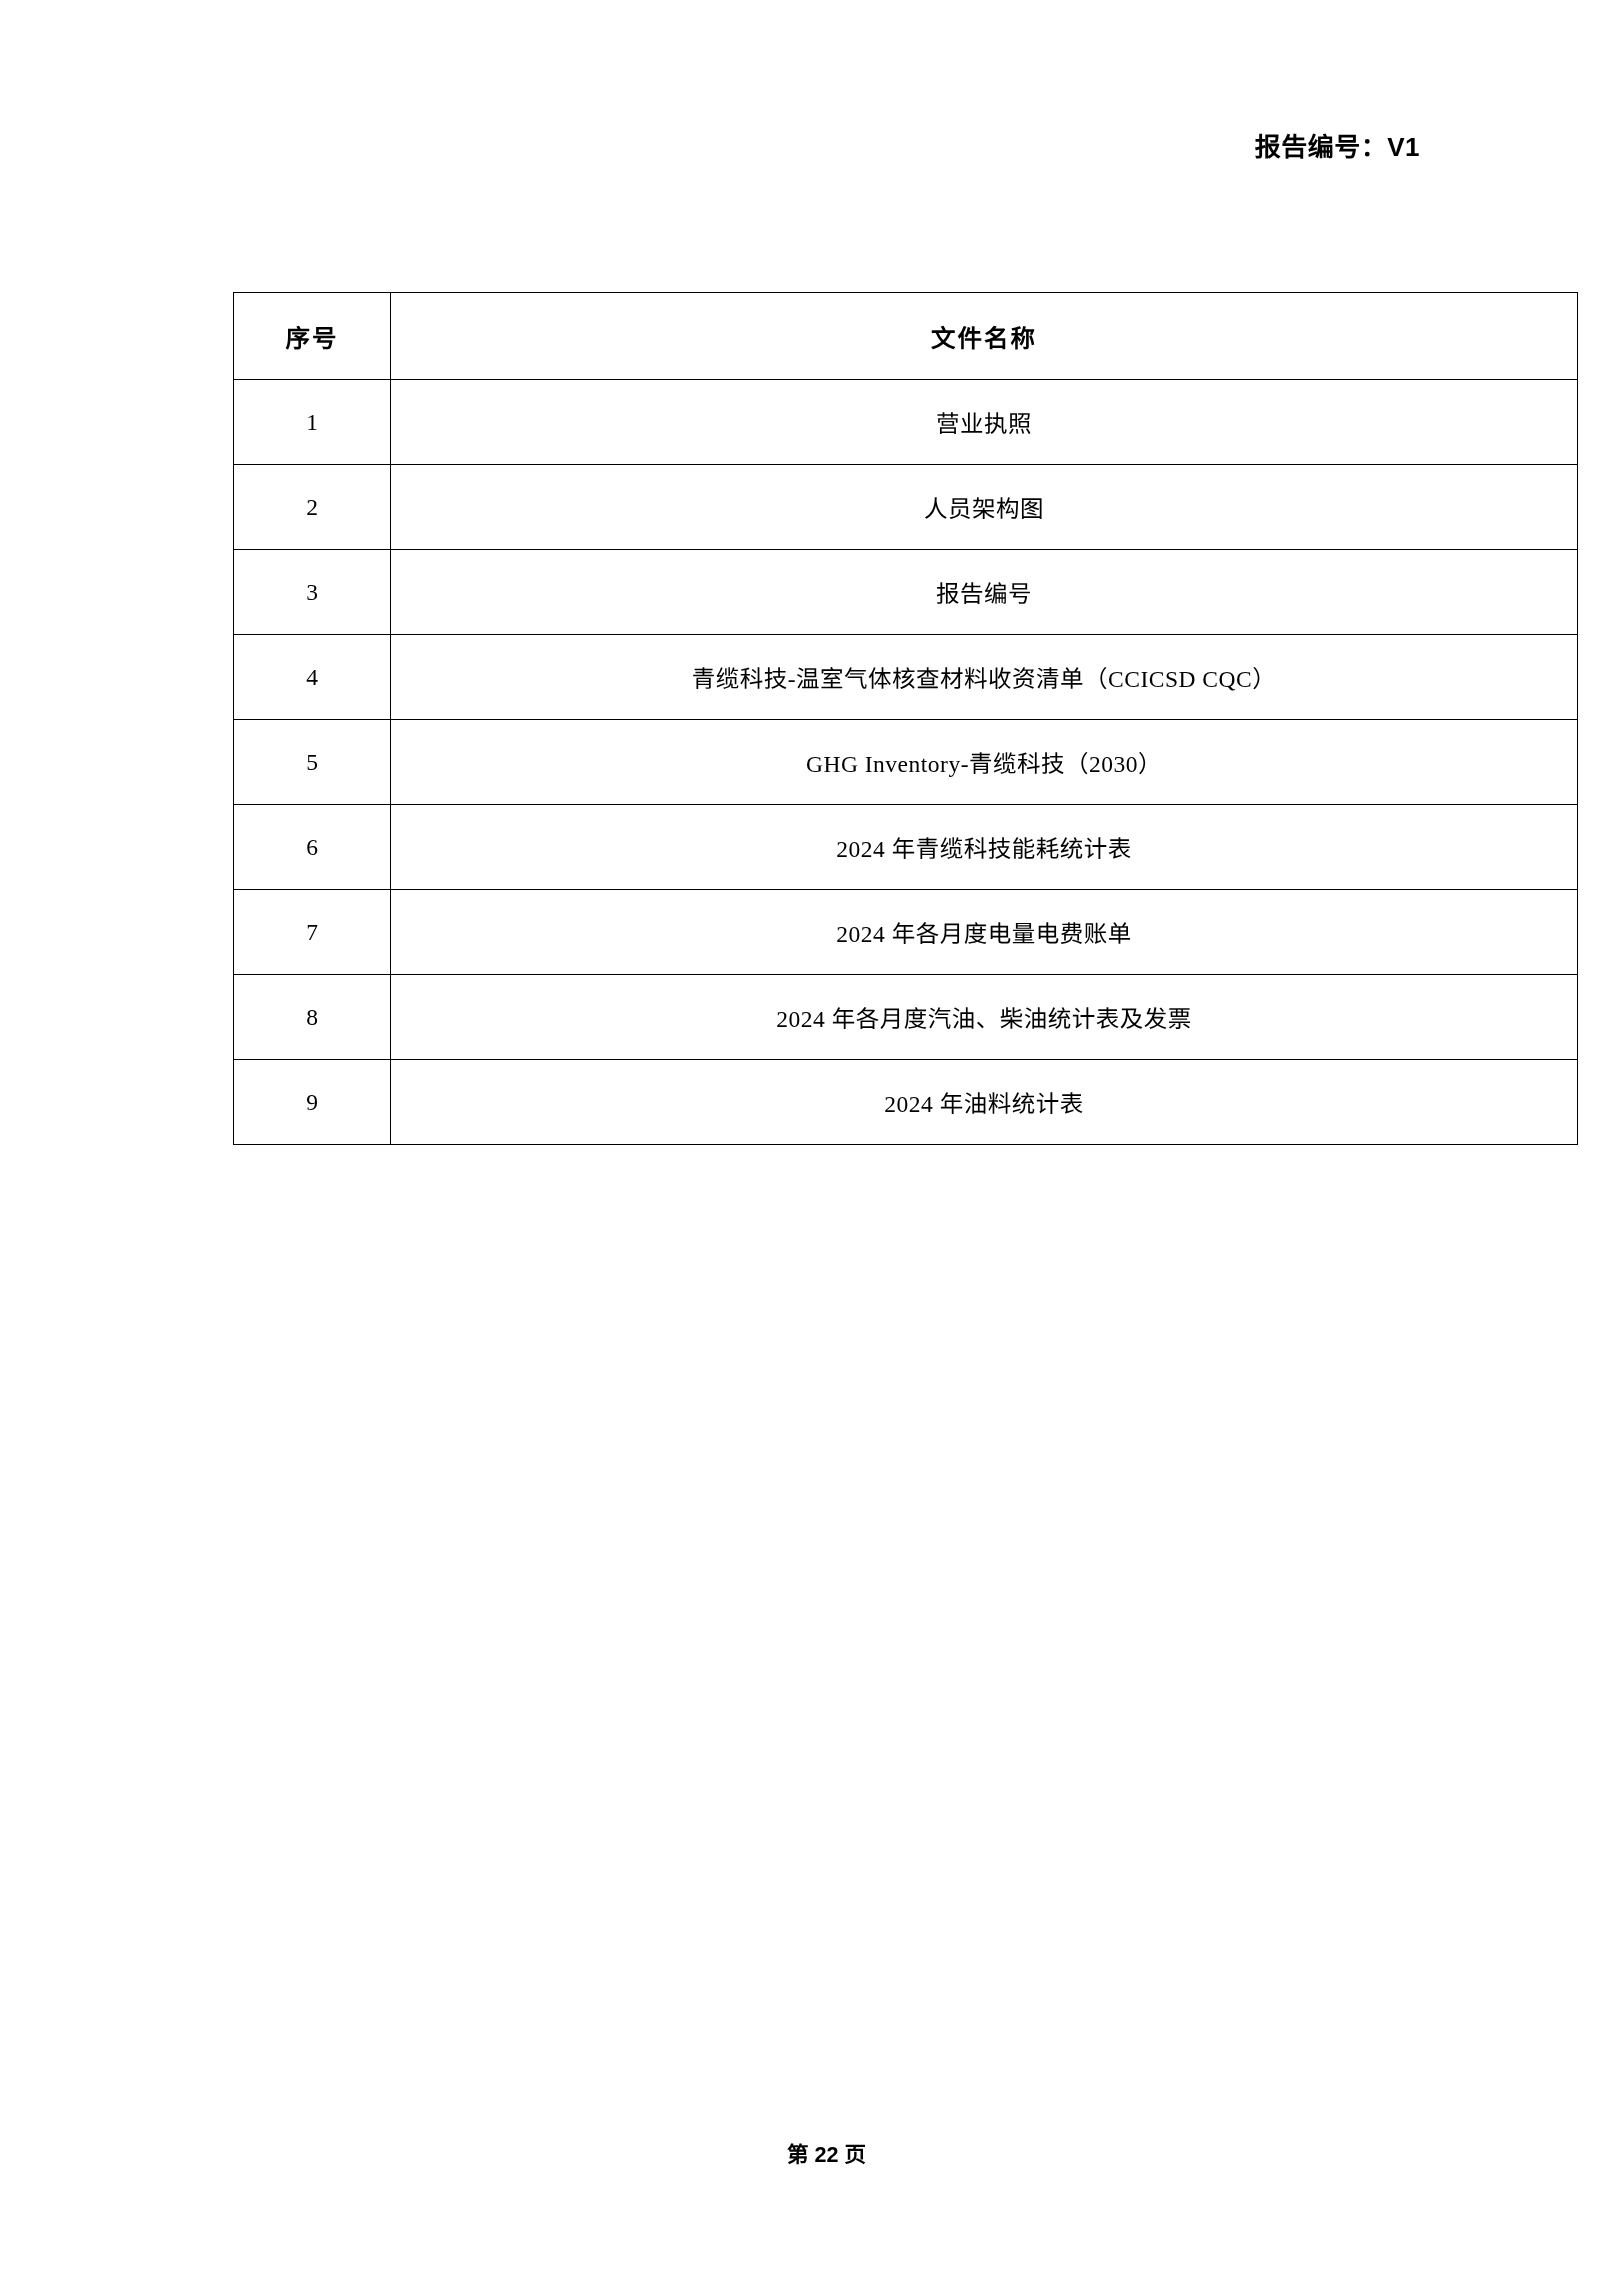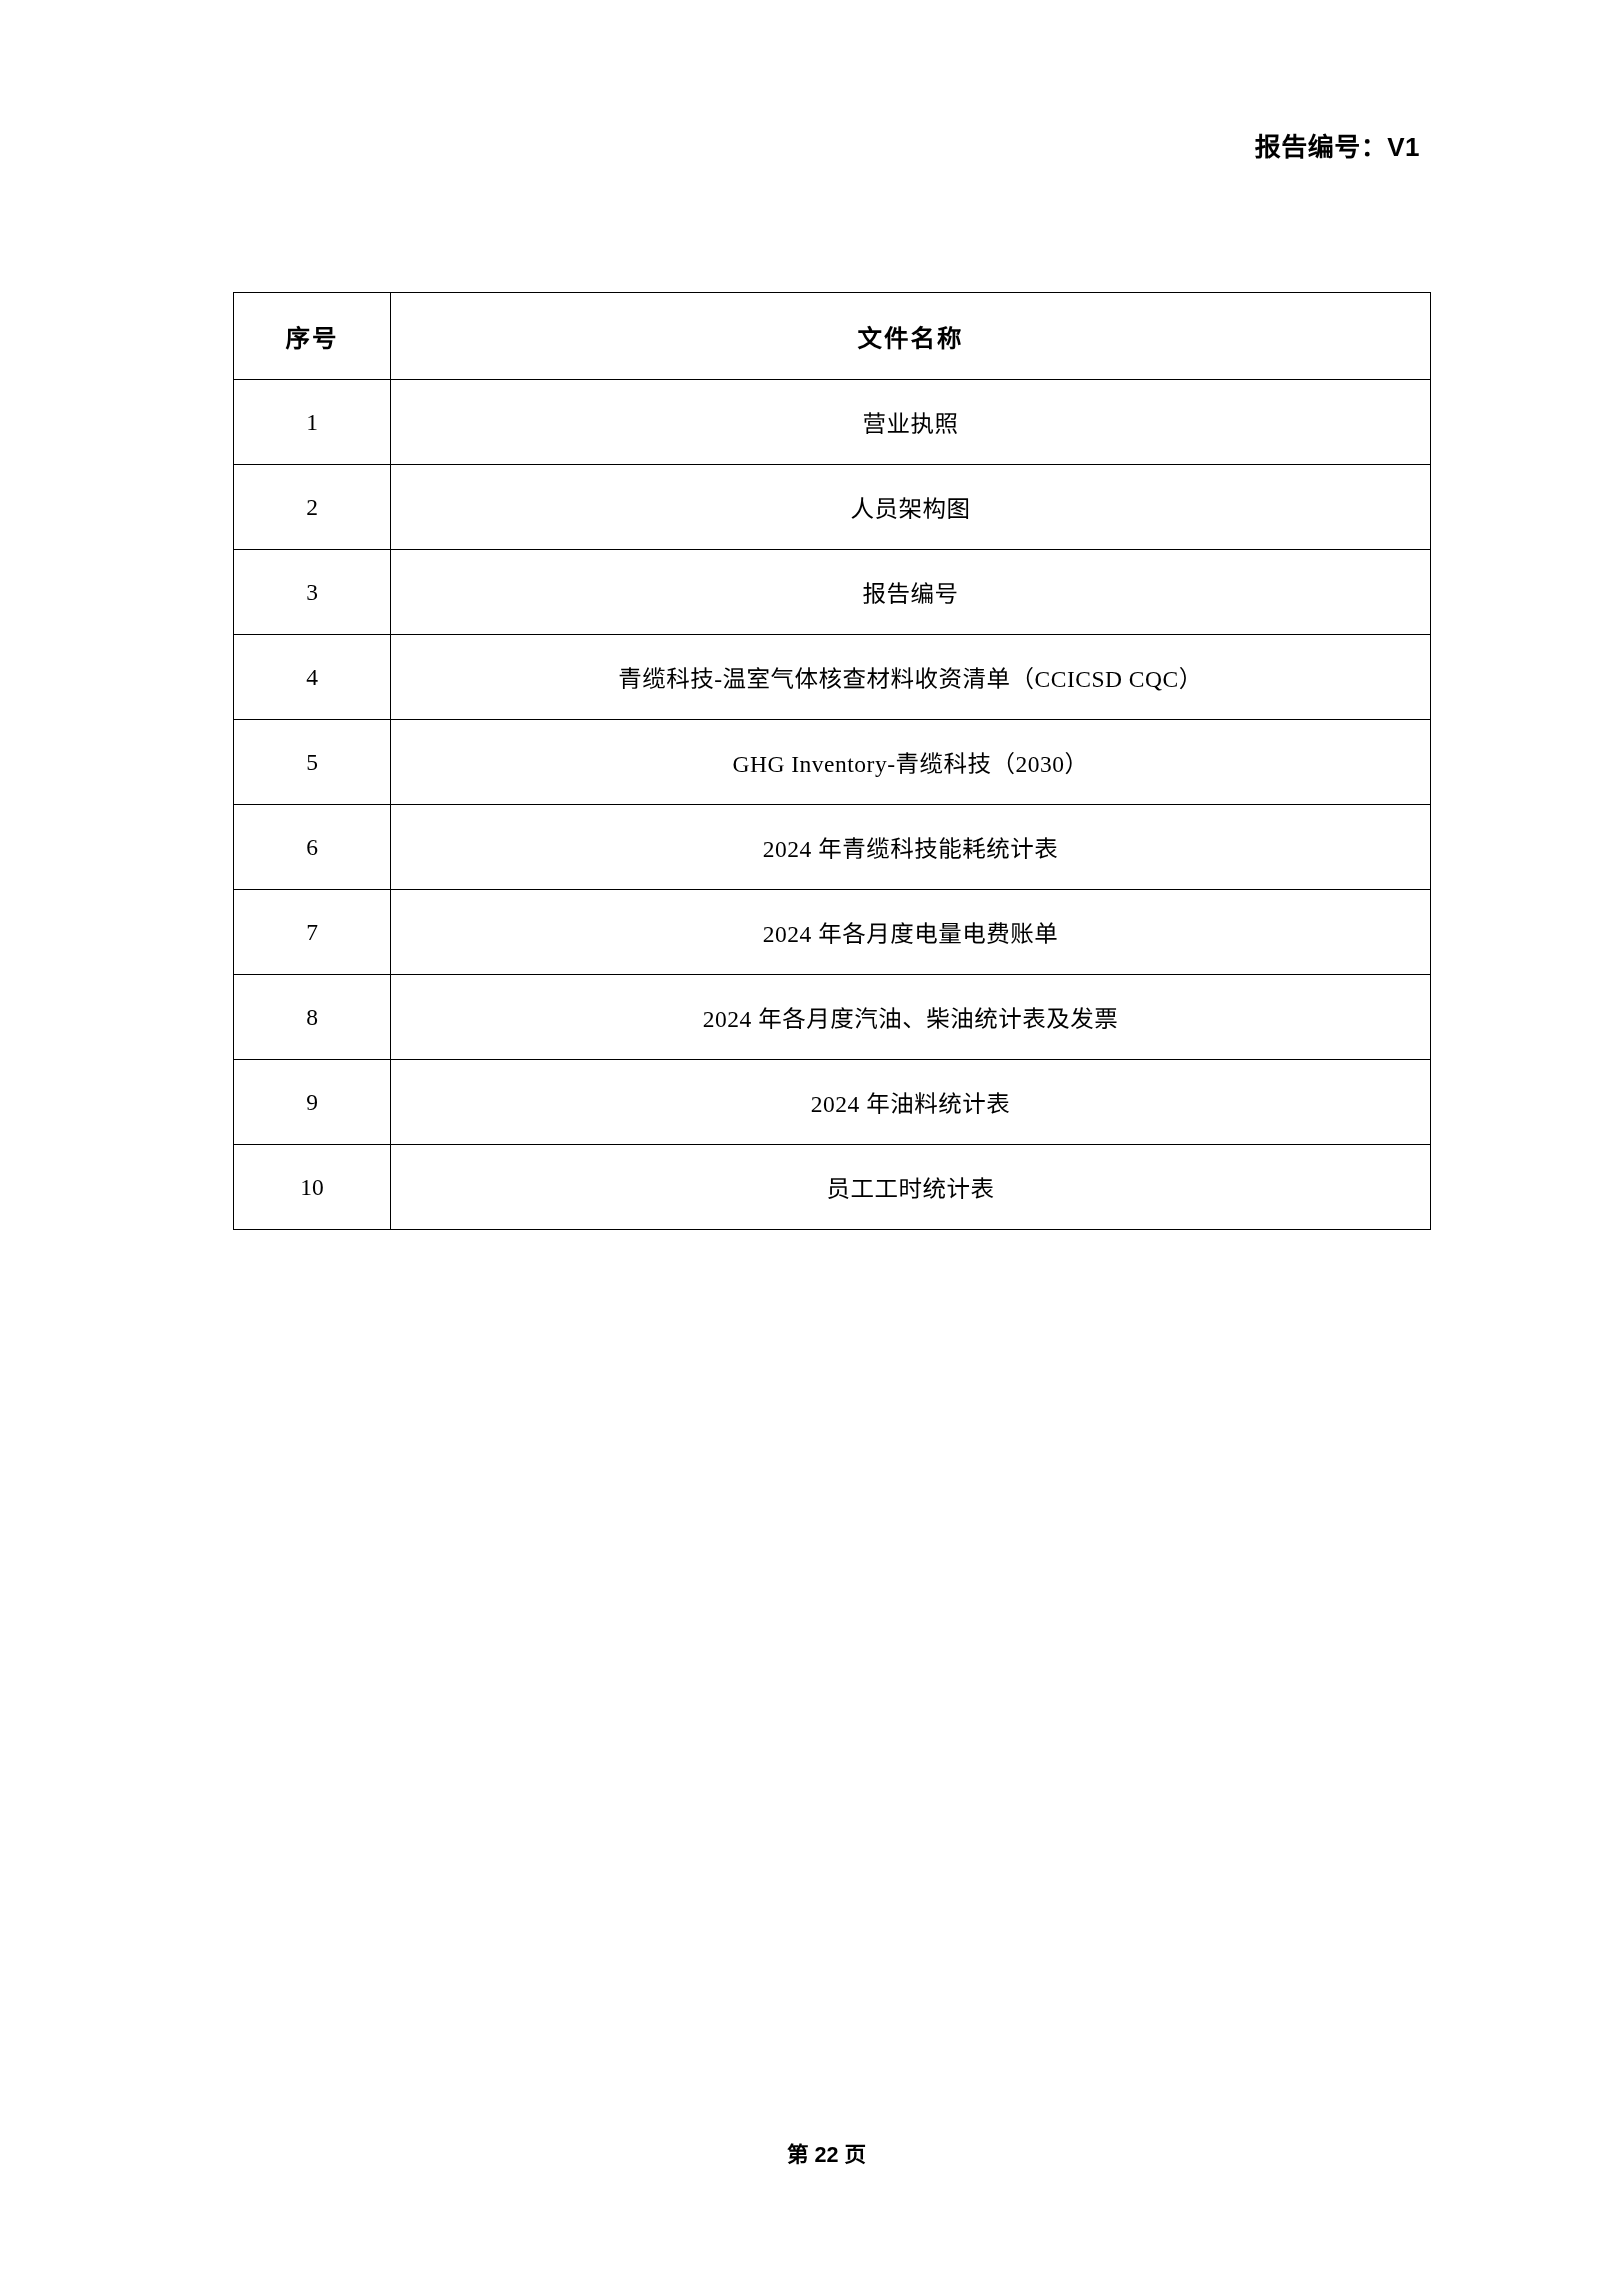--- a/index.html
+++ b/index.html
@@ -45,21 +45,21 @@
     font-size: 37px;
     letter-spacing: 4.9px;
     white-space: nowrap;
   }
 
   
   .table-wrap {
     position: absolute;
     top: 292px;
     left: 233px;
-    width: 1198px;
+    width: 1345px;
   }
   table.docs-table {
     border-collapse: collapse;
     width: 100%;
     table-layout: fixed;
   }
   table.docs-table th,
   table.docs-table td {
     border: 1px solid #000000;
     text-align: center;
@@ -151,24 +151,20 @@
           <td class="cell-name">2024 年各月度电量电费账单</td>
         </tr>
         <tr>
           <td class="cell-no">8</td>
           <td class="cell-name">2024 年各月度汽油、柴油统计表及发票</td>
         </tr>
         <tr>
           <td class="cell-no">9</td>
           <td class="cell-name">2024 年油料统计表</td>
         </tr>
-        <tr>
-          <td class="cell-no">10</td>
-          <td class="cell-name">员工工时统计表</td>
-        </tr>
       </tbody>
     </table>
   </div>
 
   <div class="doc-footer">
     <span>第 22 页</span>
   </div>
 
 </div>
 

